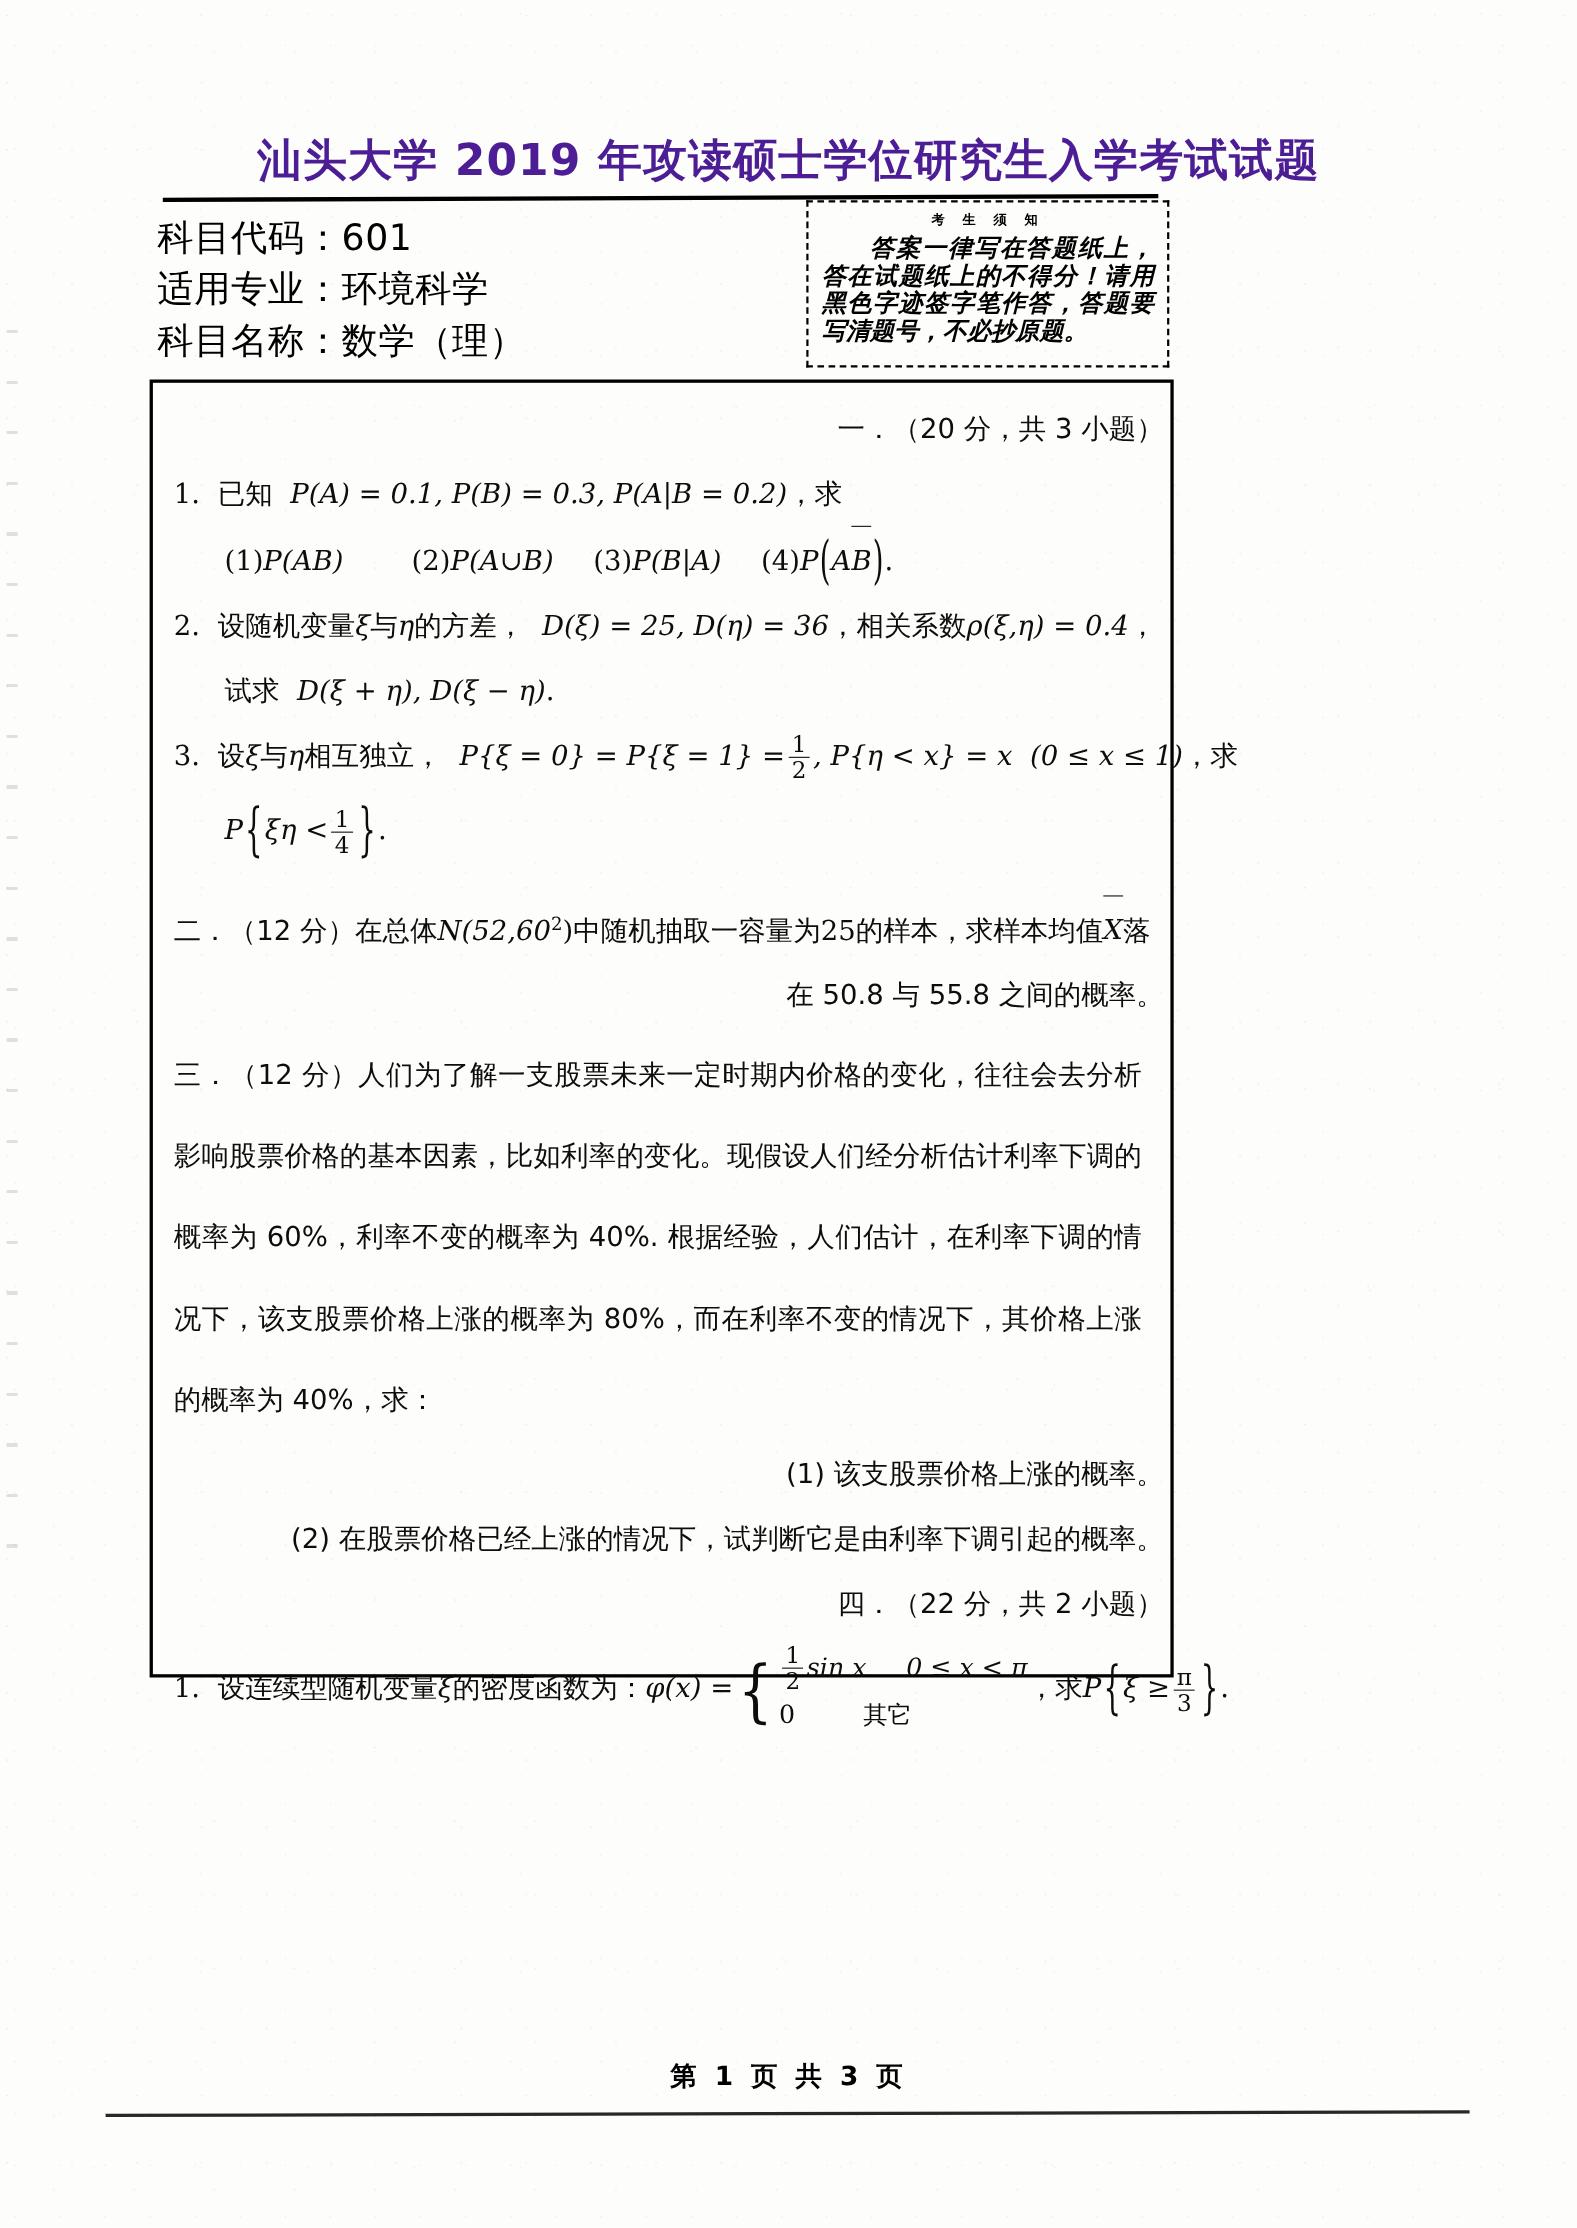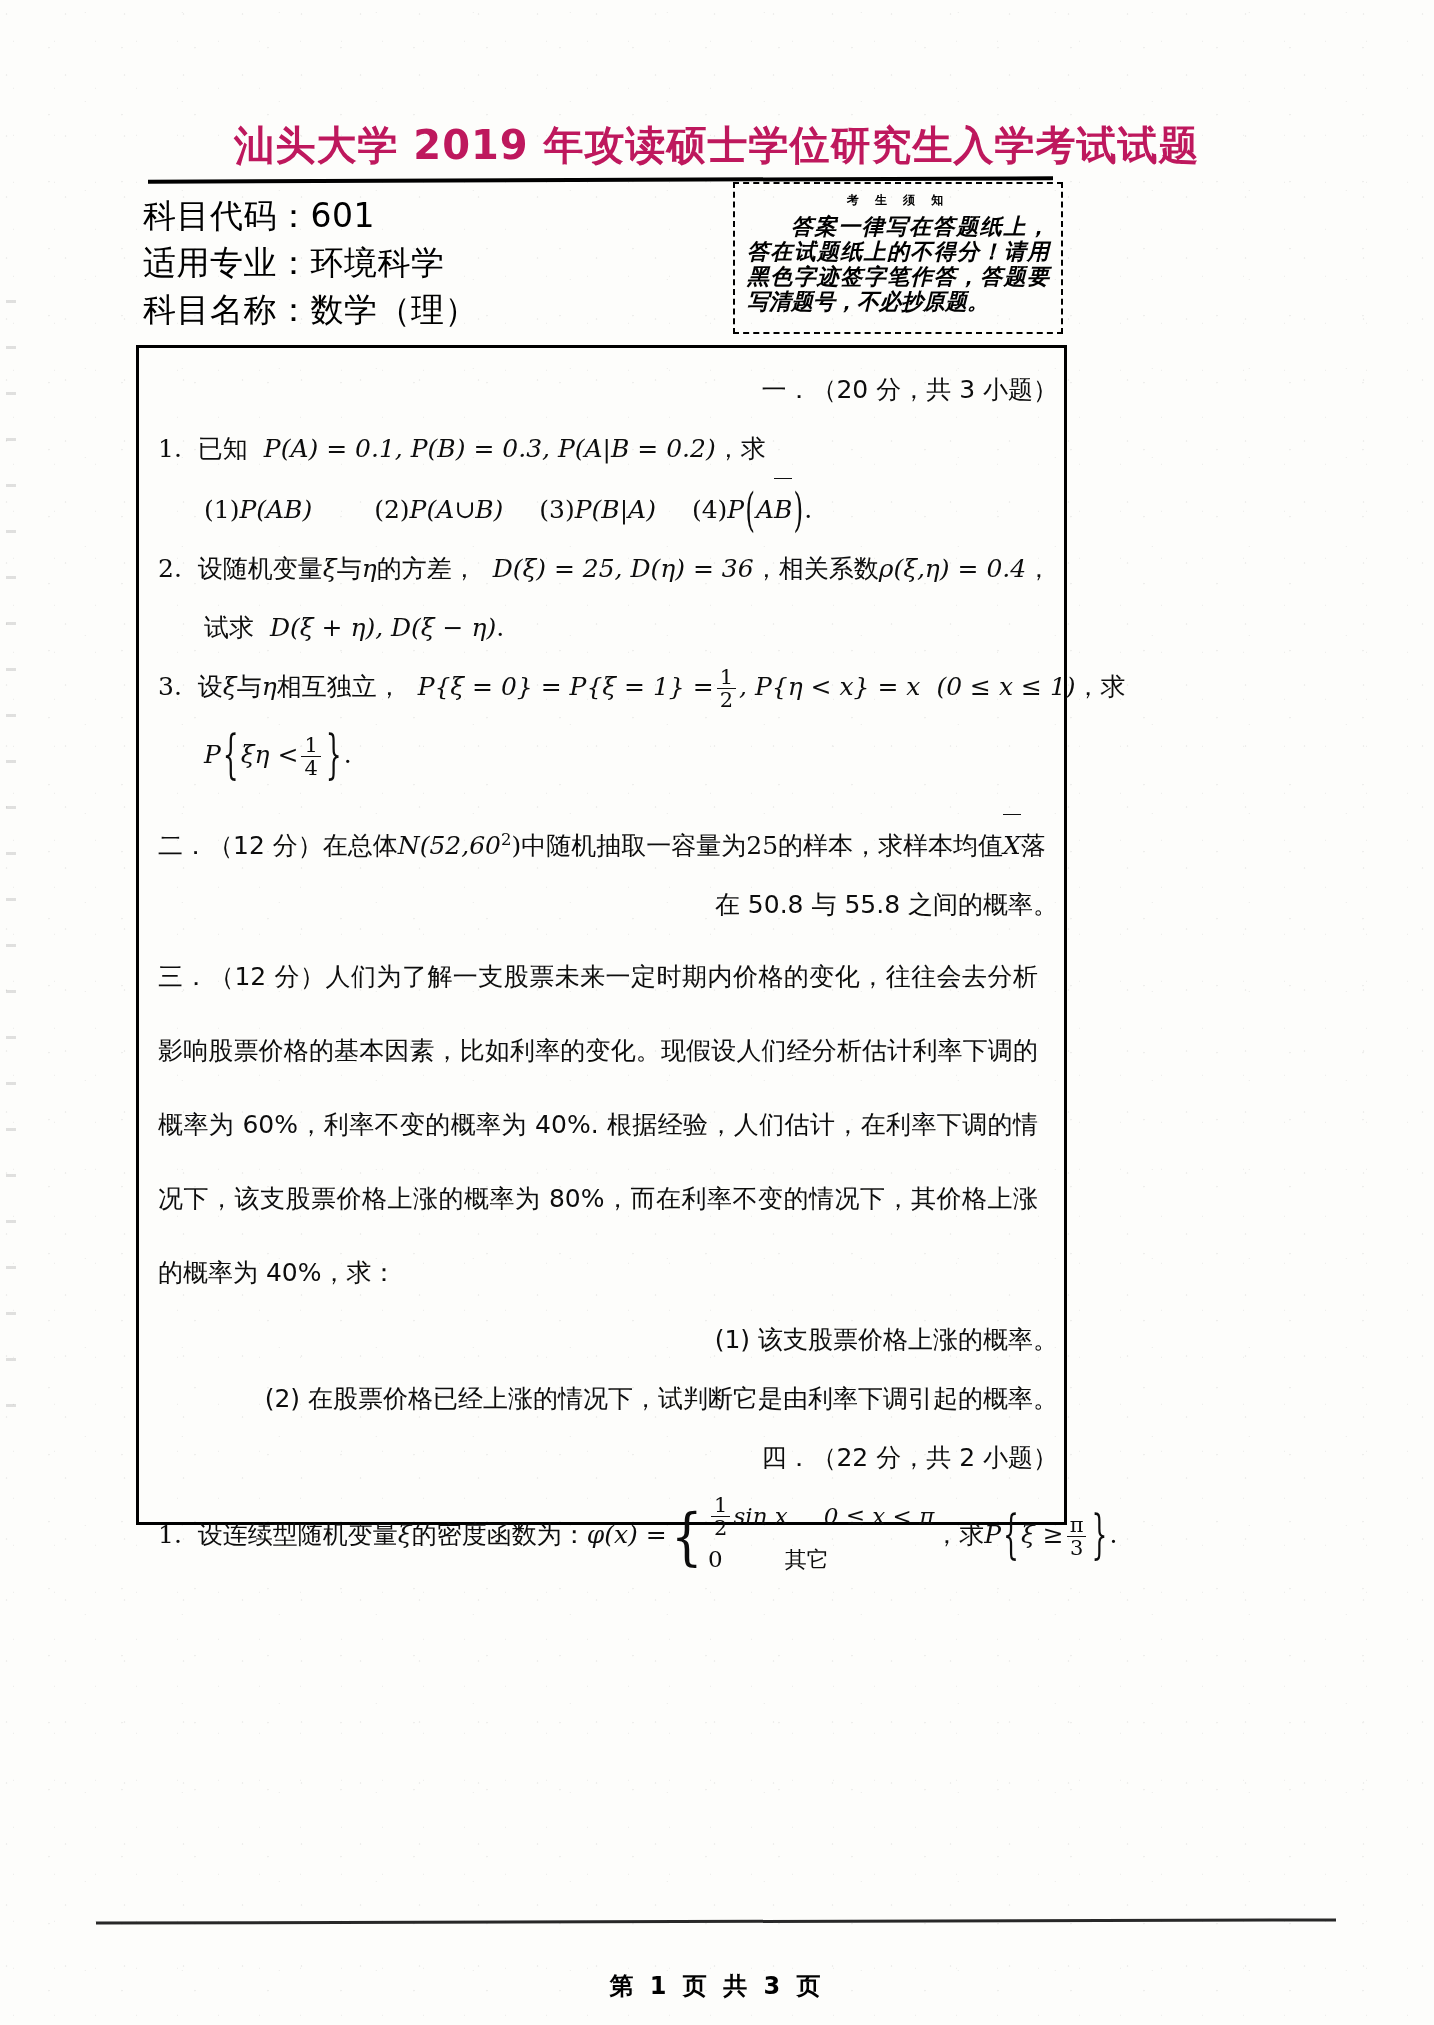--- a/index.html
+++ b/index.html
@@ -47,21 +47,21 @@
 
   .title {
     position: absolute;
     left: 0; right: 0;
     top: 118px;
     text-align: center;
     font-family: "DejaVu Sans", "Liberation Sans", sans-serif;
     font-weight: 700;
     font-size: 40px;
     letter-spacing: 1px;
-    color: #be185d;
+    color: #4c1d95;
     white-space: nowrap;
   }
   .title-rule {
     position: absolute;
     left: 148px;
     width: 905px;
     top: 178px;
     height: 4px;
     background: #000;
     transform: rotate(-0.22deg);
@@ -204,21 +204,21 @@
   .para {
     white-space: normal;
     text-align: justify;
     line-height: 74px;
     width: 880px;
   }
 
   .footer {
     position: absolute;
     left: 0; right: 0;
-    top: 1970px;
+    top: 1871px;
     text-align: center;
     font-family: "DejaVu Sans", "Liberation Sans", sans-serif;
     font-size: 24px;
     font-weight: 700;
     letter-spacing: 4px;
     color: #000;
   }
   .footer-rule {
     position: absolute;
     left: 96px; width: 1240px;

